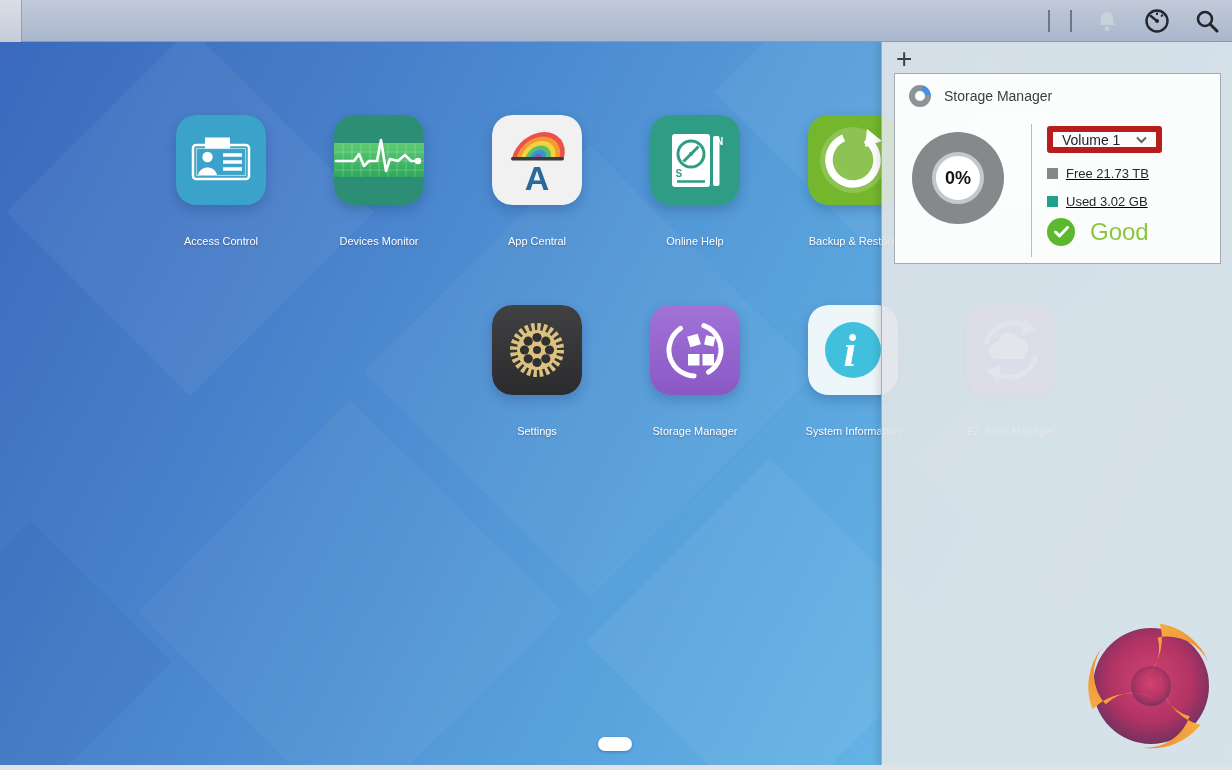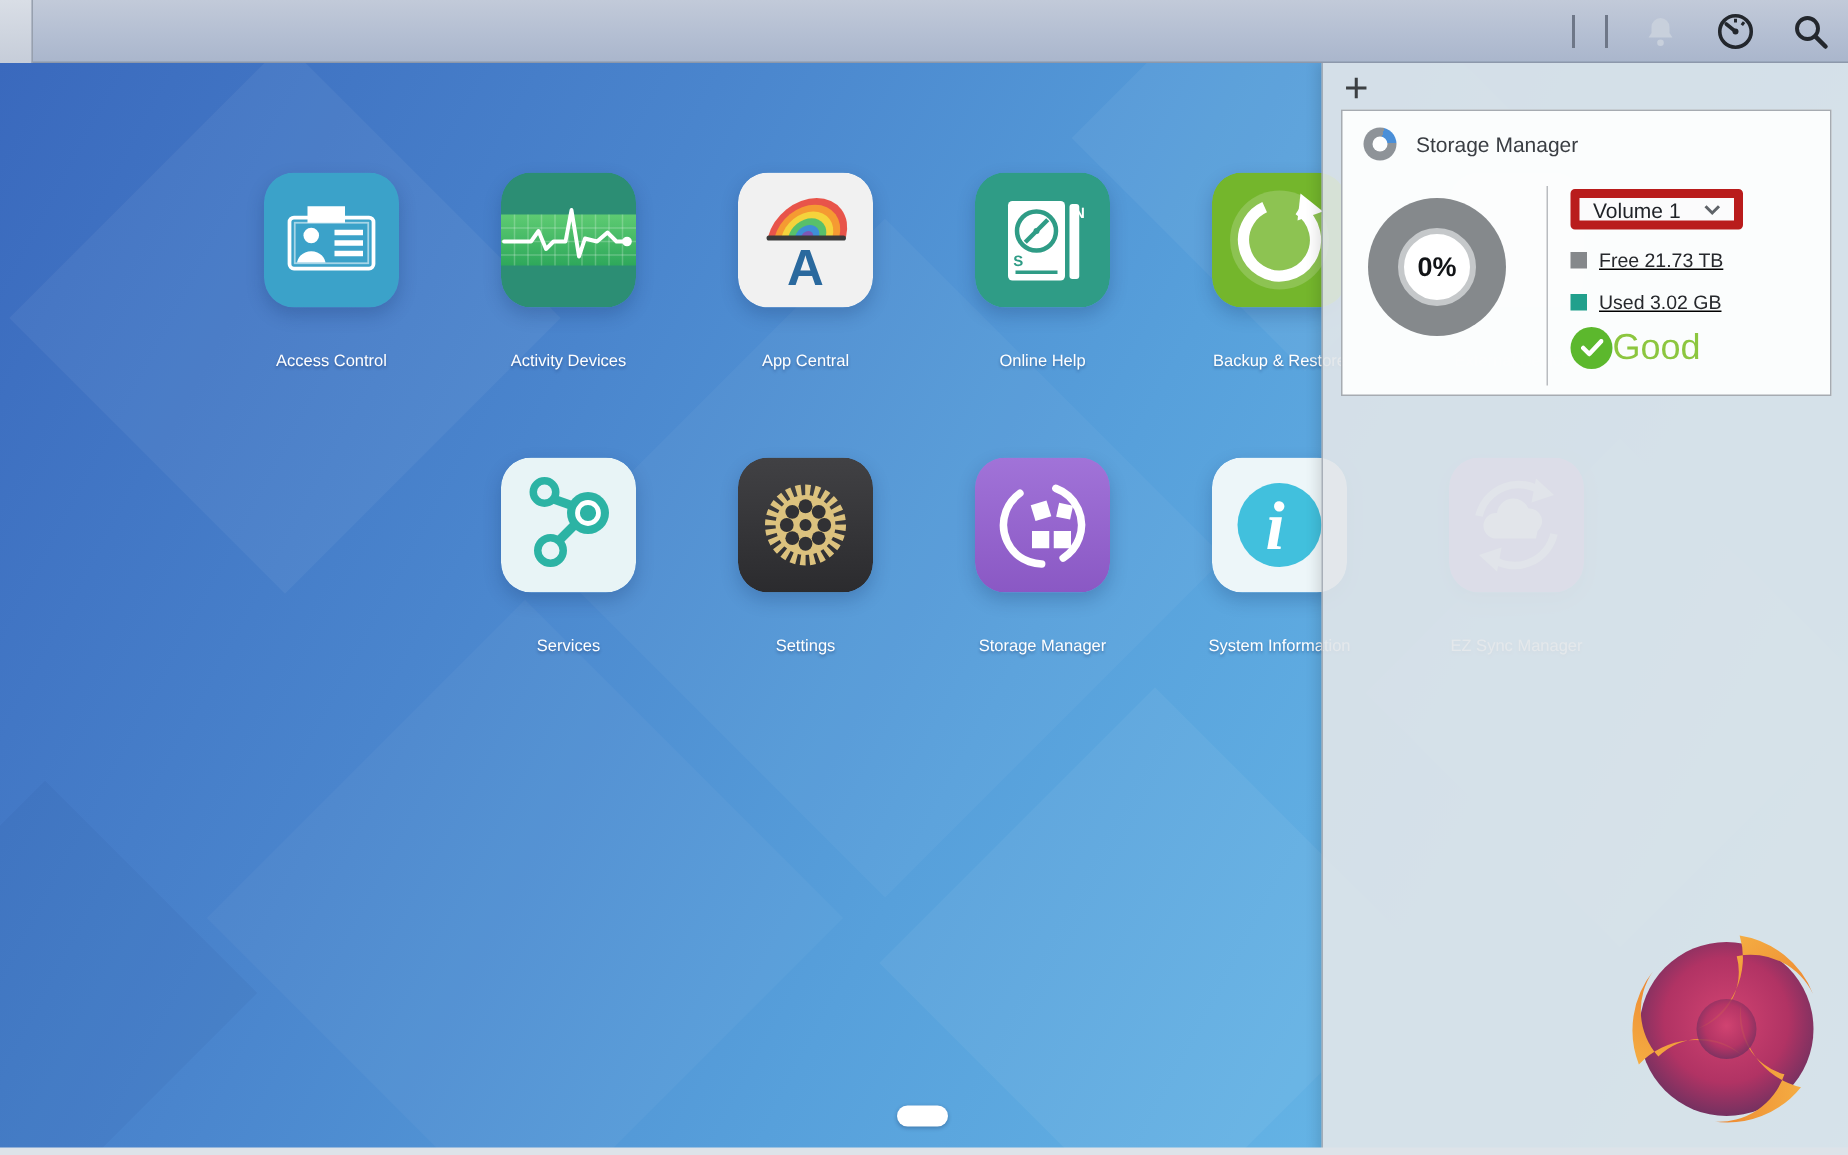--- a/index.html
+++ b/index.html
@@ -66,21 +66,21 @@
 
   .vdiv { position:absolute; left:136px; top:50px; width:1px; height:133px; background:#b9bcc0; }
 
   .wcol { position:absolute; left:152px; top:52px; width:165px; }
   .vol-select { width:115px; height:27px; background:#fbfbfc; border:6px solid #b91c1c; border-radius:3px;
     display:flex; align-items:center; justify-content:space-between; padding:0 9px; cursor:pointer; }
   .vol-select span { font-size:14px; color:#202328; }
   .legend-row { display:flex; align-items:center; gap:8px; margin-top:13px;text-decoration:underline; }
   .swatch { width:11px; height:11px; flex:none; }
   .legend-text { font-size:13px; color:#26282c; }
-  .good-row { display:flex; gap:0; margin-top:9px; }
+  .good-row { display:flex; gap:15px; margin-top:9px; }
   .good-check { width:28px; height:28px; border-radius:50%; background:#5cb82d;
     display:flex; align-items:center; justify-content:center; flex:none; }
   .good-text { font-size:24px; color:#8cc63f; }
 
   
   .pager-pill { position:absolute; left:598px; top:695px; width:34px; height:14px; border-radius:7px;
     background:#ffffff; box-shadow:0 1px 3px rgba(0,20,60,0.3); z-index:3; cursor:pointer; }
   .logo { position:absolute; right:10px; bottom:13px; width:142px; height:142px; z-index:12; }
   .bottom-strip { position:absolute; left:0; top:765px; width:1232px; height:5px;
     background:#dde3e9; z-index:40; }
@@ -138,21 +138,21 @@
               <line x1="72" y1="28" x2="72" y2="62"></line>
             <line x1="81" y1="28" x2="81" y2="62"></line>
             <line x1="0" y1="37" x2="90" y2="37"></line>
               <line x1="0" y1="46" x2="90" y2="46"></line>
               <line x1="0" y1="55" x2="90" y2="55"></line>
           </g>
           <polyline points="2,46 20,46 25,39 30,51 35,46 43,46 47,25 52,56 56,44 64,46 71,40 77,46 84,46" fill="none" stroke="#ffffff" stroke-width="2.6" stroke-linejoin="round" stroke-linecap="round"></polyline>
           <circle cx="84" cy="46" r="3.2" fill="#ffffff"></circle>
         </svg>
       </div>
-      <div class="app-label">Activity Devices</div>
+      <div class="app-label">Devices Monitor</div>
     </div>
 
     <div class="app r1 c3">
       <div class="app-icon">
         <svg width="90" height="90" viewBox="0 0 90 90">
           <rect width="90" height="90" rx="20" fill="#f1f1f1"></rect>
           <g transform="translate(46,43) skewX(-14) translate(-44,-43)">
             <path d="M18,43 A26,26 0 0 1 70,43 Z" fill="#e8544a"></path>
             <path d="M22.5,43 A21.5,21.5 0 0 1 65.5,43 Z" fill="#f59a32"></path>
             <path d="M27,43 A17,17 0 0 1 61,43 Z" fill="#f5d33c"></path>
@@ -207,34 +207,20 @@
           <line x1="45" y1="28" x2="45" y2="50" stroke="#c3c9cb" stroke-width="2.5"></line>
           <circle cx="45" cy="28" r="2.5" fill="#c3c9cb"></circle>
           <line x1="45" y1="38" x2="53" y2="33" stroke="#c3c9cb" stroke-width="2.5"></line>
           <line x1="45" y1="42" x2="37" y2="37" stroke="#c3c9cb" stroke-width="2.5"></line>
         </svg>
       </div>
       <div class="app-label">External Devices</div>
     </div>
 
 
-    <div class="app r2 c2">
-      <div class="app-icon">
-        <svg width="90" height="90" viewBox="0 0 90 90">
-          <rect width="90" height="90" rx="20" fill="#e8f4f6"></rect>
-          <line x1="33" y1="27" x2="50" y2="33" stroke="#2cb3a4" stroke-width="6"></line>
-          <line x1="37" y1="57" x2="50" y2="44" stroke="#2cb3a4" stroke-width="6"></line>
-          <circle cx="58" cy="37" r="14" fill="#2cb3a4"></circle>
-          <circle cx="58" cy="37" r="7" fill="none" stroke="#ffffff" stroke-width="3.2"></circle>
-          <circle cx="29" cy="23" r="7.5" fill="#e8f4f6" stroke="#2cb3a4" stroke-width="5"></circle>
-          <circle cx="33" cy="62" r="8.5" fill="#e8f4f6" stroke="#2cb3a4" stroke-width="5"></circle>
-        </svg>
-      </div>
-      <div class="app-label">Services</div>
-    </div>
 
     <div class="app r2 c3">
       <div class="app-icon">
         <svg width="90" height="90" viewBox="0 0 90 90">
           <defs>
               <linearGradient id="gst" x1="0" y1="0" x2="0" y2="1">
             <stop offset="0" stop-color="#414144"></stop>
                 <stop offset="1" stop-color="#2b2b2e"></stop>
           </linearGradient>
             </defs>

